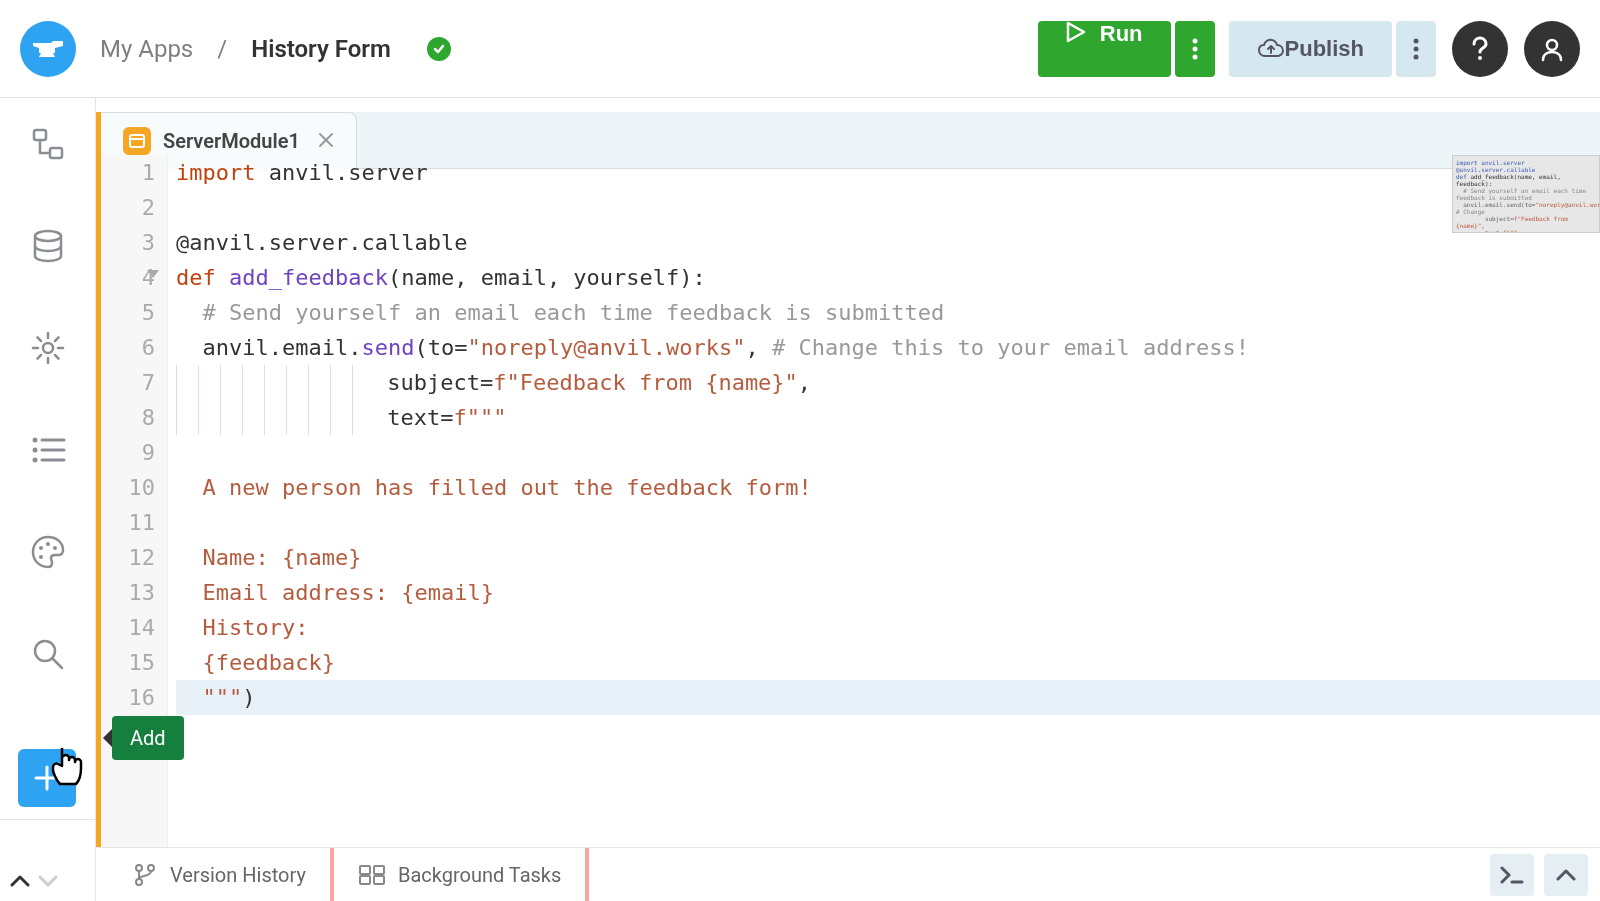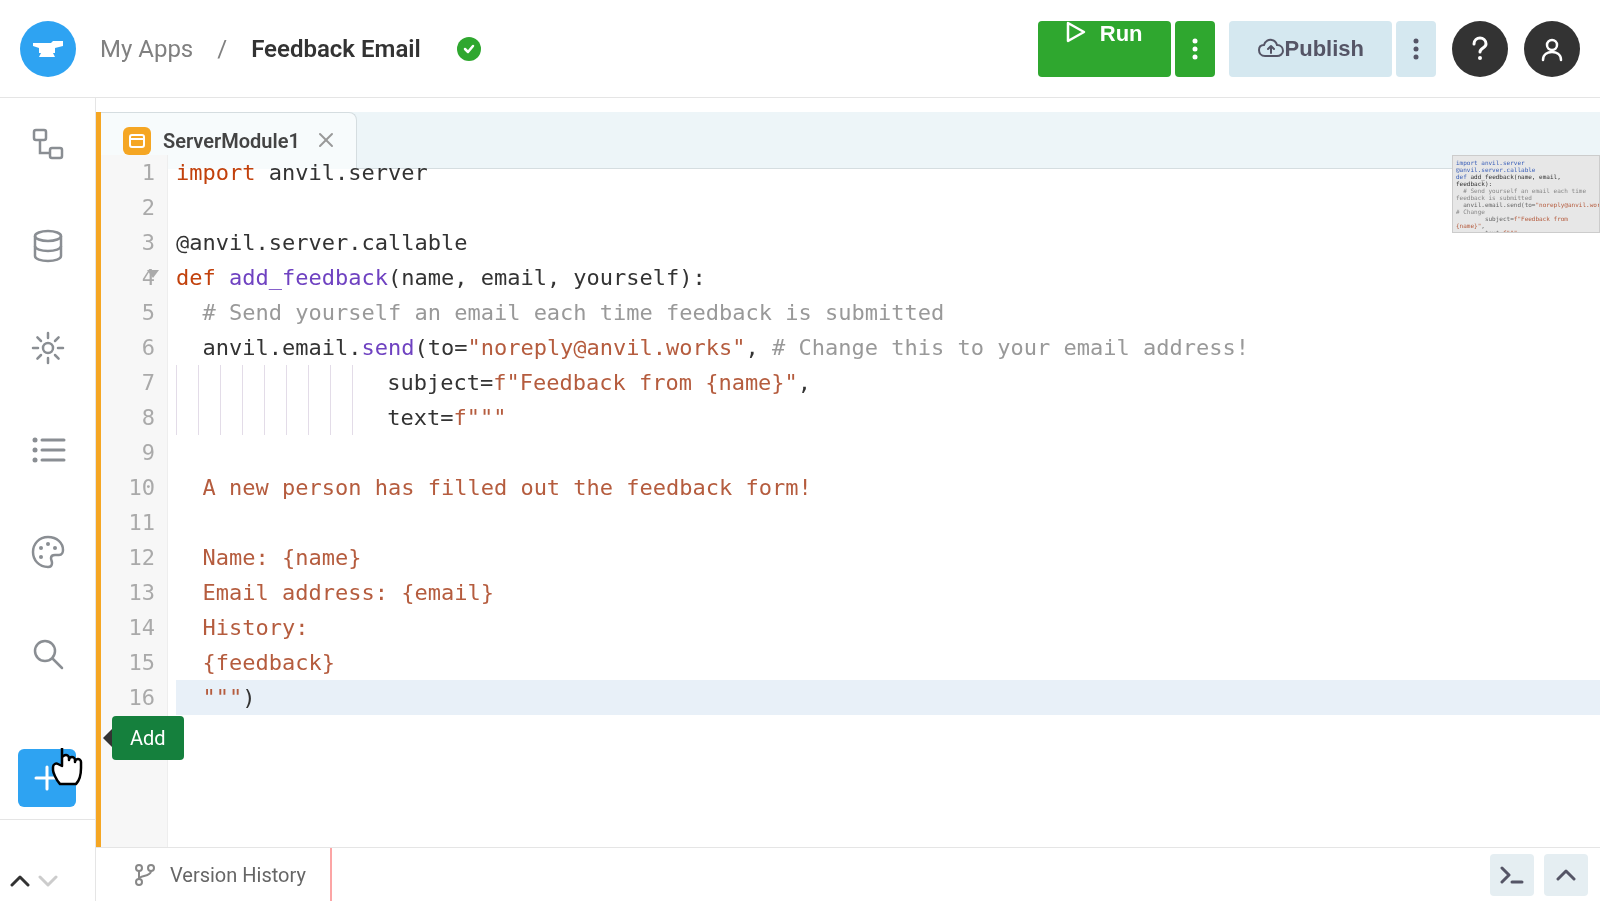--- a/index.html
+++ b/index.html
@@ -281,21 +281,21 @@
       font-size: 20px;
       color: #666;
       background: #fff;
     }
     .bottom-panel-tab {
       display: flex;
       align-items: center;
       gap: 12px;
       padding: 0 24px;
       height: 54px;
-      border-right: 2px solid #fca5a5;
+      border-right: 4px solid #fca5a5;
       cursor: pointer;
     }
     .bottom-right {
       margin-left: auto;
       display: flex;
       gap: 10px;
     }
     .mini-btn {
       width: 44px; height: 42px;
       border-radius: 4px;
@@ -368,21 +368,21 @@
 
 <div class="topbar">
   <div class="logo-circle">
     <svg class="anvil-icon" viewBox="0 0 34 20">
       <path d="M2 4 L20 4 L22 2 L32 2 L32 7 L24 9 L24 14 L8 14 L8 9 L2 7 Z M10 14 L22 14 L24 18 L8 18 Z" fill="#fff"></path>
     </svg>
   </div>
   <div class="breadcrumb">
     <span>My Apps</span>
     <span>/</span>
-    <span class="app-name">Feedback Email</span>
+    <span class="app-name">History Form</span>
     <span class="check-badge">
       <svg width="14" height="14" viewBox="0 0 14 14">
         <path d="M3 7 L6 10 L11 4" stroke="#fff" stroke-width="2.5" fill="none" stroke-linecap="round" stroke-linejoin="round"></path>
       </svg>
     </span>
   </div>
   <div class="spacer"></div>
   <button class="run-button">
     <svg width="20" height="22" viewBox="0 0 20 22">
       <path d="M2 2 L18 11 L2 20 Z" fill="none" stroke="#fff" stroke-width="2.5" stroke-linejoin="round"></path>
@@ -564,20 +564,29 @@
 <div class="bottom-bar">
   <div class="bottom-panel-tab">
     <svg width="26" height="26" viewBox="0 0 26 26">
       <circle cx="7" cy="6" r="3" fill="none" stroke="#888" stroke-width="2"></circle>
       <circle cx="7" cy="20" r="3" fill="none" stroke="#888" stroke-width="2"></circle>
       <circle cx="19" cy="6" r="3" fill="none" stroke="#888" stroke-width="2"></circle>
       <path d="M7 9 L7 17 M19 9 C19 15 7 13 7 17" fill="none" stroke="#888" stroke-width="2"></path>
     </svg>
     <span>Version History</span>
   </div>
+  <div class="bottom-panel-tab">
+    <svg width="28" height="22" viewBox="0 0 28 22">
+      <rect x="2" y="2" width="10" height="8" rx="1" fill="none" stroke="#888" stroke-width="2"></rect>
+      <rect x="16" y="2" width="10" height="8" rx="1" fill="none" stroke="#888" stroke-width="2"></rect>
+      <rect x="2" y="12" width="10" height="8" rx="1" fill="none" stroke="#888" stroke-width="2"></rect>
+      <rect x="16" y="12" width="10" height="8" rx="1" fill="none" stroke="#888" stroke-width="2"></rect>
+    </svg>
+    <span>Background Tasks</span>
+  </div>
   <div class="bottom-right">
     <div class="mini-btn">
       <svg width="24" height="18" viewBox="0 0 24 18">
         <path d="M2 2 L9 9 L2 16" fill="none" stroke="#556" stroke-width="3" stroke-linecap="round" stroke-linejoin="round"></path>
         <line x1="12" y1="16" x2="22" y2="16" stroke="#556" stroke-width="3" stroke-linecap="round"></line>
       </svg>
     </div>
     <div class="mini-btn">
       <svg width="20" height="12" viewBox="0 0 20 12">
         <path d="M2 10 L10 2 L18 10" fill="none" stroke="#556" stroke-width="3" stroke-linecap="round" stroke-linejoin="round"></path>

